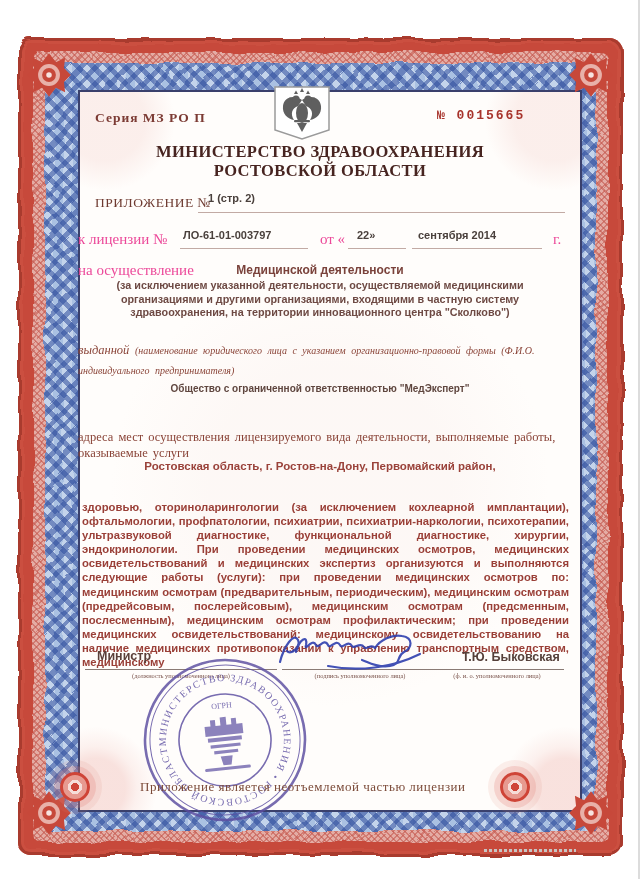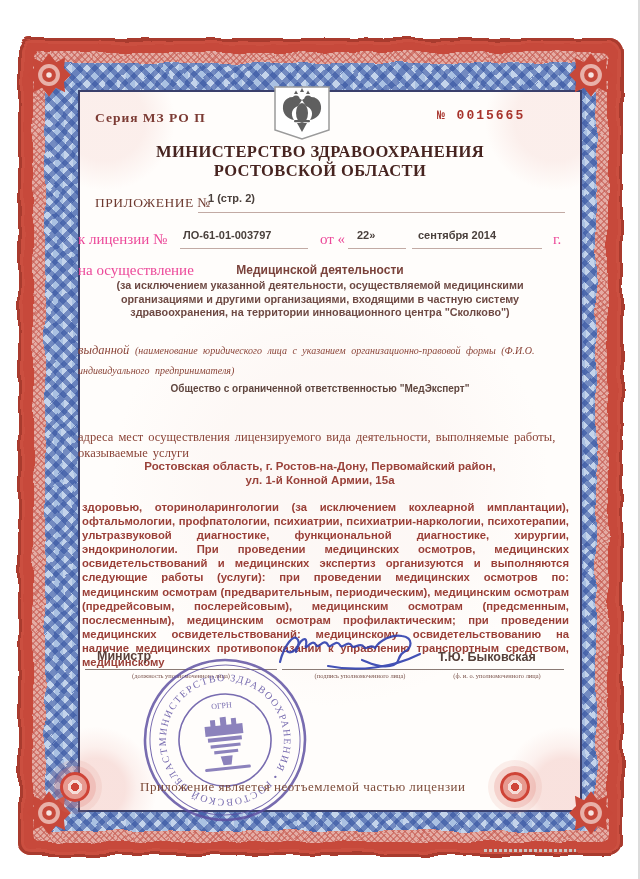--- a/index.html
+++ b/index.html
@@ -51,21 +51,21 @@
   .issued-wrap{font-size:10px;line-height:20px;color:#8a4438;word-spacing:3px;font-style:italic;}
   .issued-word{font-size:12.5px;word-spacing:normal;}
   .org{width:400px;text-align:center;font-family:"Liberation Sans",sans-serif;font-weight:bold;
        font-size:10px;color:#5f463f;}
   .addr-label{width:486px;font-size:12.5px;line-height:15.5px;color:#8a4438;word-spacing:2px;}
   .addr{width:400px;text-align:center;font-family:"Liberation Sans",sans-serif;font-weight:bold;
         font-size:11.5px;color:#9a423a;}
   .works{width:487px;font-family:"Liberation Sans",sans-serif;font-weight:bold;font-size:11.3px;
          line-height:14.1px;color:#9a3f37;text-align:justify;text-align-last:left;}
   .sig-role{font-family:"Liberation Sans",sans-serif;font-weight:bold;font-size:12.5px;color:#5a3f39;}
-  .sig-name{font-family:"Liberation Sans",sans-serif;font-weight:bold;font-size:12.5px;color:#55403a;}
+  .sig-name{font-family:"Liberation Sans",sans-serif;font-weight:bold;font-size:12.5px;color:#55403a;margin-left:24px;}
   .sig-rule{position:absolute;height:1px;background:#8a7a74;}
   .caption{position:absolute;text-align:center;font-size:6.4px;color:#7a544c;}
   .footer-note{width:360px;text-align:left;font-size:13px;color:#7b4a38;letter-spacing:.5px;}
   .imprint{position:absolute;left:484px;top:849px;width:92px;height:2.5px;
     background:repeating-linear-gradient(90deg,#c9c4c2 0 3px,transparent 3px 5px);}
   .stamp{position:absolute;left:140px;top:655px;width:170px;height:170px;
          transform:rotate(-6deg);opacity:.82;}
   .signature{position:absolute;left:272px;top:620px;width:170px;height:60px;}
 </style>
 </head>
@@ -161,21 +161,20 @@
   <div class="abs note-center" style="left:92px;top:279px;width:456px">(за исключением указанной деятельности, осуществляемой медицинскими организациями и другими организациями, входящими в частную систему здравоохранения, на территории инновационного центра "Сколково")</div>
 
   <div class="abs issued-wrap" style="left:78px;top:340px;width:468px">
     <span class="issued-word">выданной</span>
     <span>(наименование юридического лица с указанием организационно-правовой формы (Ф.И.О. индивидуального предпринимателя)</span>
   </div>
   <div class="abs org" style="left:120px;top:383px">Общество с ограниченной ответственностью "МедЭксперт"</div>
 
   <div class="abs addr" style="left:120px;top:460px">Ростовская область, г. Ростов-на-Дону, Первомайский район,</div>
   <div class="abs addr-label" style="left:78px;top:430px">адреса мест осуществления лицензируемого вида деятельности, выполняемые работы, оказываемые услуги</div>
-  <div class="abs addr" style="left:120px;top:474px">ул. 1-й Конной Армии, 15а</div>
 
   <div class="abs works" style="left:82px;top:500px">здоровью, оториноларингологии (за исключением кохлеарной имплантации), офтальмологии, профпатологии, психиатрии, психиатрии-наркологии, психотерапии, ультразвуковой диагностике, функциональной диагностике, хирургии, эндокринологии. При проведении медицинских осмотров, медицинских освидетельствований и медицинских экспертиз организуются и выполняются следующие работы (услуги): при проведении медицинских осмотров по: медицинским осмотрам (предварительным, периодическим), медицинским осмотрам (предрейсовым, послерейсовым), медицинским осмотрам (предсменным, послесменным), медицинским осмотрам профилактическим; при проведении медицинских освидетельствований: медицинскому освидетельствованию на наличие медицинских противопоказаний к управлению транспортным средством, медицинскому</div>
 
   <div class="abs sig-role" style="left:97px;top:649px">Министр</div>
   <div class="abs sig-name" style="left:438px;top:650px">Т.Ю. Быковская</div>
 
   <div class="sig-rule" style="left:85px;top:669px;width:192px"></div>
   <div class="sig-rule" style="left:282px;top:669px;width:156px"></div>
   <div class="sig-rule" style="left:430px;top:669px;width:134px"></div>
 

